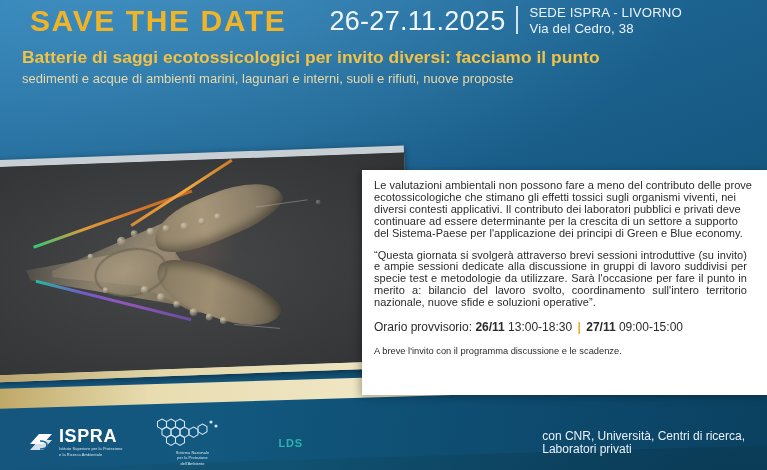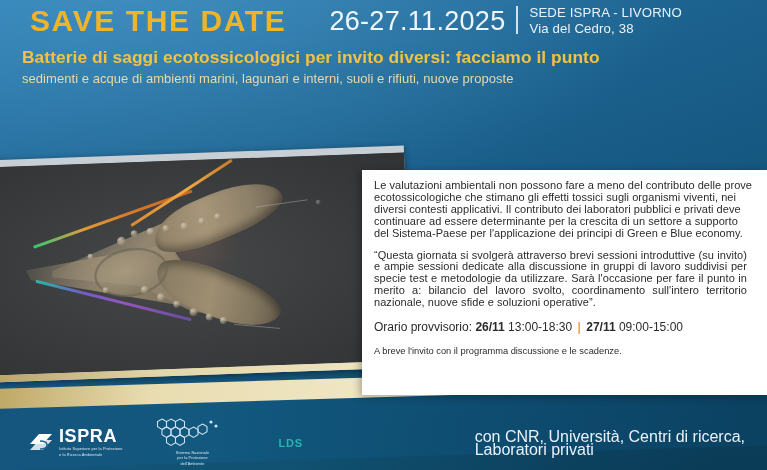--- a/index.html
+++ b/index.html
@@ -453,21 +453,21 @@
     font-size: 11px;
     font-weight: bold;
     color: #2bb3b0;
     letter-spacing: 0.8px;
     margin-left: 6px;
   }
   .partners {
     margin-left: auto;
     margin-right: 22px;
     color: #e9f2f8;
-    font-size: 16px;
+    font-size: 12px;
     line-height: 13.5px;
     text-align: left;
     margin-top: 6px;
   }
 </style>
 </head>
 <body>
 
 <div class="poster">
 

